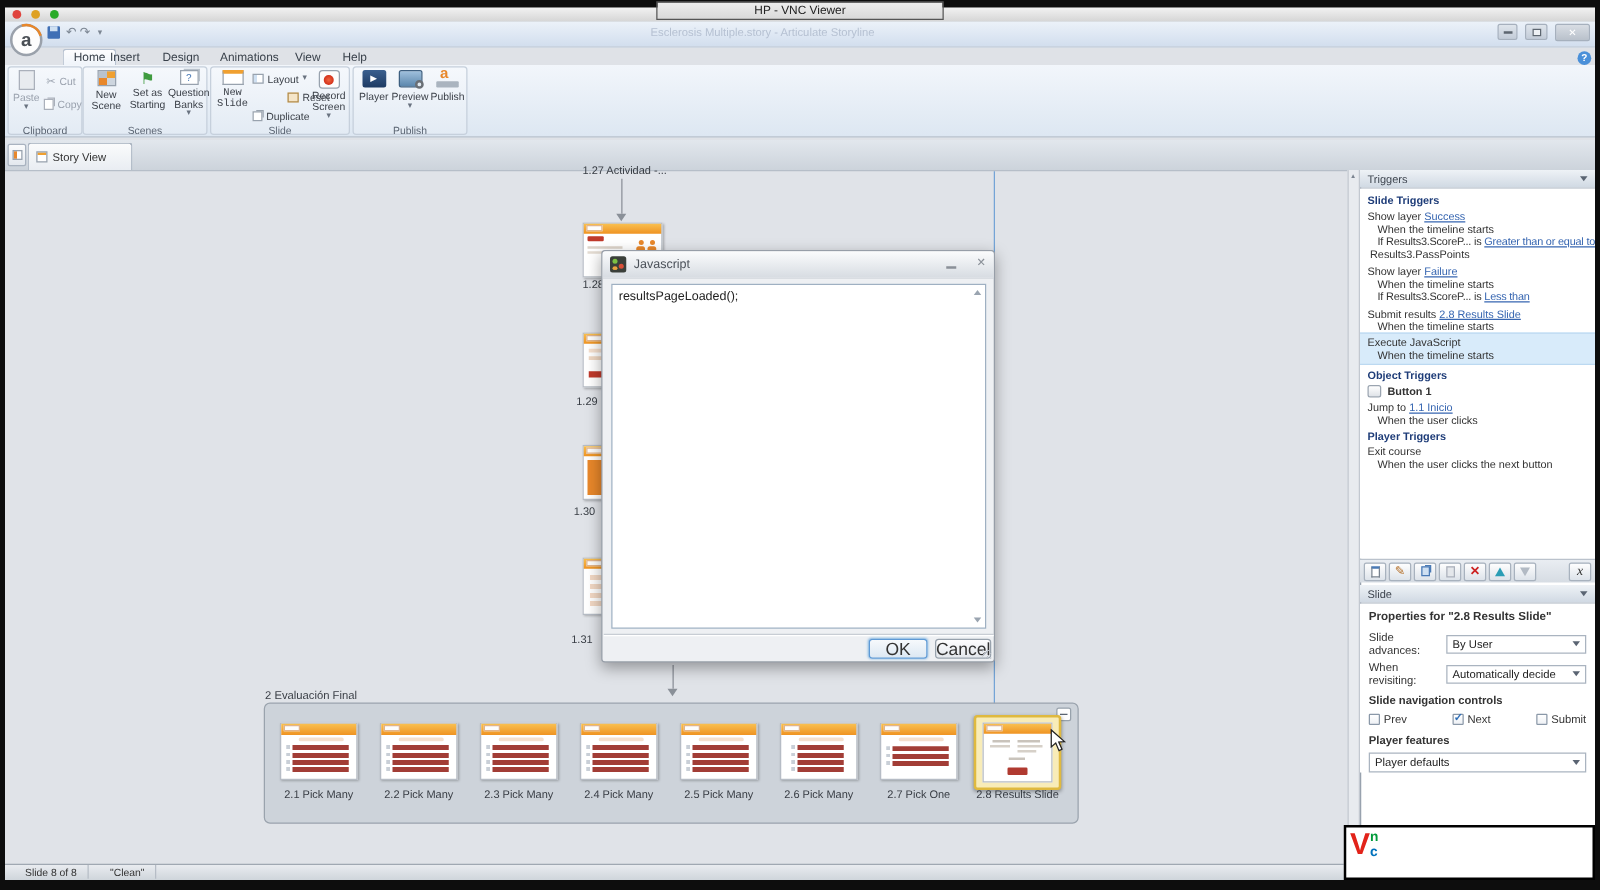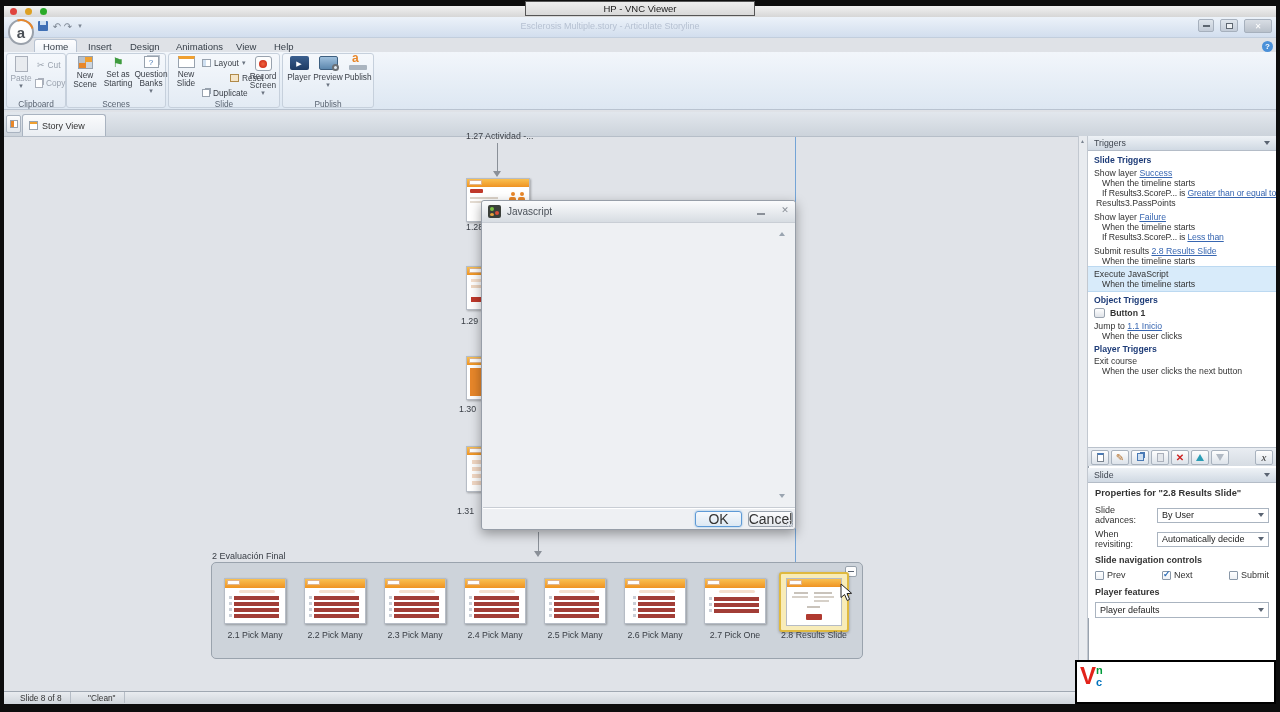--- a/index.html
+++ b/index.html
@@ -17,21 +17,21 @@
   #mactitlebox{left:525px;top:1px;width:230px;height:15px;border:1px solid #555;z-index:65;display:flex;align-items:center;justify-content:center;font-size:9.5px;color:#222;background:linear-gradient(#ededed,#d9d9d9);}
   
   #appbg{left:4px;top:17px;width:1272px;height:687px;background:#dfe2e7;}
   #titlebar{left:4px;top:17px;width:1272px;height:21px;background:linear-gradient(#ecf2f9,#d2deee);border-bottom:1px solid #c2cedd;}
   #orb{left:8px;top:19px;width:26px;height:26px;border-radius:50%;background:#fdfdfd;border:2px solid #9aa1ab;z-index:5;display:flex;align-items:center;justify-content:center;font-size:15px;font-weight:bold;color:#4a4f55;}
   #orbarc{left:8px;top:19px;width:26px;height:26px;border-radius:50%;border:2px solid transparent;border-top-color:#e8872a;transform:rotate(28deg);z-index:6;}
   .qatbtn{position:absolute;top:20px;height:12px;display:flex;align-items:center;justify-content:center;font-size:10px;color:#7c8693;}
   .winbtn{position:absolute;top:19px;height:13px;background:linear-gradient(#dfe5ec,#c3ccd8);border:1px solid #a6b0bd;border-radius:2px;display:flex;align-items:center;justify-content:center;font-size:8px;color:#fff;}
   
   .rtab{position:absolute;top:39px;height:14px;padding:0 8px;font-size:9.5px;color:#38404a;display:flex;align-items:center;}
-  .rtab.active{background:linear-gradient(#fdfdfe,#eef3f9);border:1px solid #b7c2d1;border-bottom:none;border-radius:3px 3px 0 0;}
+  .rtab.active{background:linear-gradient(#fdfdfe,#eef3f9);border:1px solid #b7c2d1;border-bottom:none;border-radius:3px 3px 0 0;margin-left:16px;}
   #ribbon{left:4px;top:52px;width:1272px;height:58px;background:linear-gradient(#f2f6fb,#dde7f2);border-bottom:1px solid #b9c3d0;}
   .rgroup{position:absolute;top:53px;height:55px;border:1px solid #c6d0dc;border-radius:3px;background:linear-gradient(#f5f8fc,#e3ebf4);}
   .rglabel{position:absolute;bottom:1px;left:0;right:0;text-align:center;font-size:8.3px;color:#5a6472;}
   .bigbtn{position:absolute;display:flex;flex-direction:column;align-items:center;font-size:8.3px;color:#3a3f47;text-align:center;line-height:9px;}
   .smallbtn{position:absolute;display:flex;align-items:center;font-size:8.3px;color:#3a3f47;gap:3px;}
   .gray{color:#9aa2ae !important;}
   .ddv{font-size:7px;color:#6a7380;line-height:6px;}
   
   #storystrip{left:4px;top:112px;width:1272px;height:24px;background:linear-gradient(#e2e7ed,#ccd3db);}
   #storytab{left:22px;top:114px;width:84px;height:22px;background:linear-gradient(#fafbfc,#e9edf2);border:1px solid #a9b3c0;border-bottom:none;border-radius:3px 3px 0 0;display:flex;align-items:center;gap:4px;padding:0 6px;font-size:9px;color:#333;}
@@ -182,21 +182,21 @@
   <span>Set as Starting</span>
 </div>
 <div class="bigbtn" style="left:136px;top:56px;width:30px;">
   <span style="display:block;width:15px;height:12px;border:1px solid #98a2ae;background:#fff;margin-bottom:2px;font-size:8px;color:#4a7ab5;text-align:center;line-height:11px;box-shadow:2px -2px 0 -1px #b9c2cc;"><span>?</span></span>
   <span>Question Banks</span>
   <span class="ddv">▾</span>
 </div>
 <div class="rglabel" style="left:66px;width:100px;bottom:auto;top:99px;">Scenes</div>
 
 <div class="rgroup" style="left:168px;width:112px;"></div>
-<div class="bigbtn" style="left:172px;top:56px;width:28px;">
+<div class="bigbtn" style="left:172px;top:56px;width:28px;font-family:Liberation Mono, monospace;">
   <span style="display:block;width:17px;height:12px;border:1px solid #98a2ae;background:#fff;border-top:3px solid #f0a030;margin-bottom:2px;"></span>
   <span>New Slide</span>
 </div>
 <div class="smallbtn" style="left:202px;top:58px;">
   <span style="display:block;width:9px;height:8px;border:1px solid #98a2ae;background:linear-gradient(90deg,#cfe0f2 40%,#fff 40%);"></span>
   <span>Layout</span>
   <span class="ddv">▾</span>
 </div>
 <div class="smallbtn" style="left:202px;top:73px;padding-left:28px;">
   <span style="display:block;width:9px;height:8px;border:1px solid #b08a4a;background:#f5e5c8;"></span>
@@ -384,20 +384,21 @@
       <span style="position:absolute;left:2px;top:8px;width:4px;height:3px;background:#e8a33d;border-radius:50%;"></span>
     </span>
     <span style="position:absolute;left:25px;top:5px;font-size:10px;color:#4a5058;">Javascript</span>
     <span style="position:absolute;left:271px;top:5px;width:16px;height:11px;display:flex;align-items:flex-end;justify-content:center;">
         <span style="width:8px;height:2px;background:#8a9098;margin-bottom:2px;"></span>
       </span>
     <span style="position:absolute;left:295px;top:3px;width:16px;height:12px;display:flex;align-items:center;justify-content:center;font-size:9px;color:#8a9098;">
         <span>✕</span>
       </span>
   </div>
+  <div id="dlgtext"><span>resultsPageLoaded();</span></div>
   <div class="tri-up" style="position:absolute;left:297px;top:31px;"></div>
   <div class="tri-dn" style="position:absolute;left:297px;top:293px;"></div>
   <div style="position:absolute;left:1px;top:306px;width:312px;height:1px;background:#c8cdd4;box-shadow:0 1px 0 #fff;"></div>
   <div class="dlgbtn" style="left:213px;width:47px;background:linear-gradient(#f6f9fc,#dce8f3);border:1px solid #5e9ad6;box-shadow:0 0 2px #7ab2e0;">
       <span>OK</span>
     </div>
   <div class="dlgbtn" style="left:266px;width:45px;background:linear-gradient(#fdfdfe,#e3e7ec);border:1px solid #98a2ad;">
       <span>Cancel</span>
     </div>
   <div style="position:absolute;right:2px;bottom:2px;width:7px;height:7px;background:repeating-linear-gradient(135deg,#b6bcc5 0 1px,rgba(0,0,0,0) 1px 3px);"></div>

